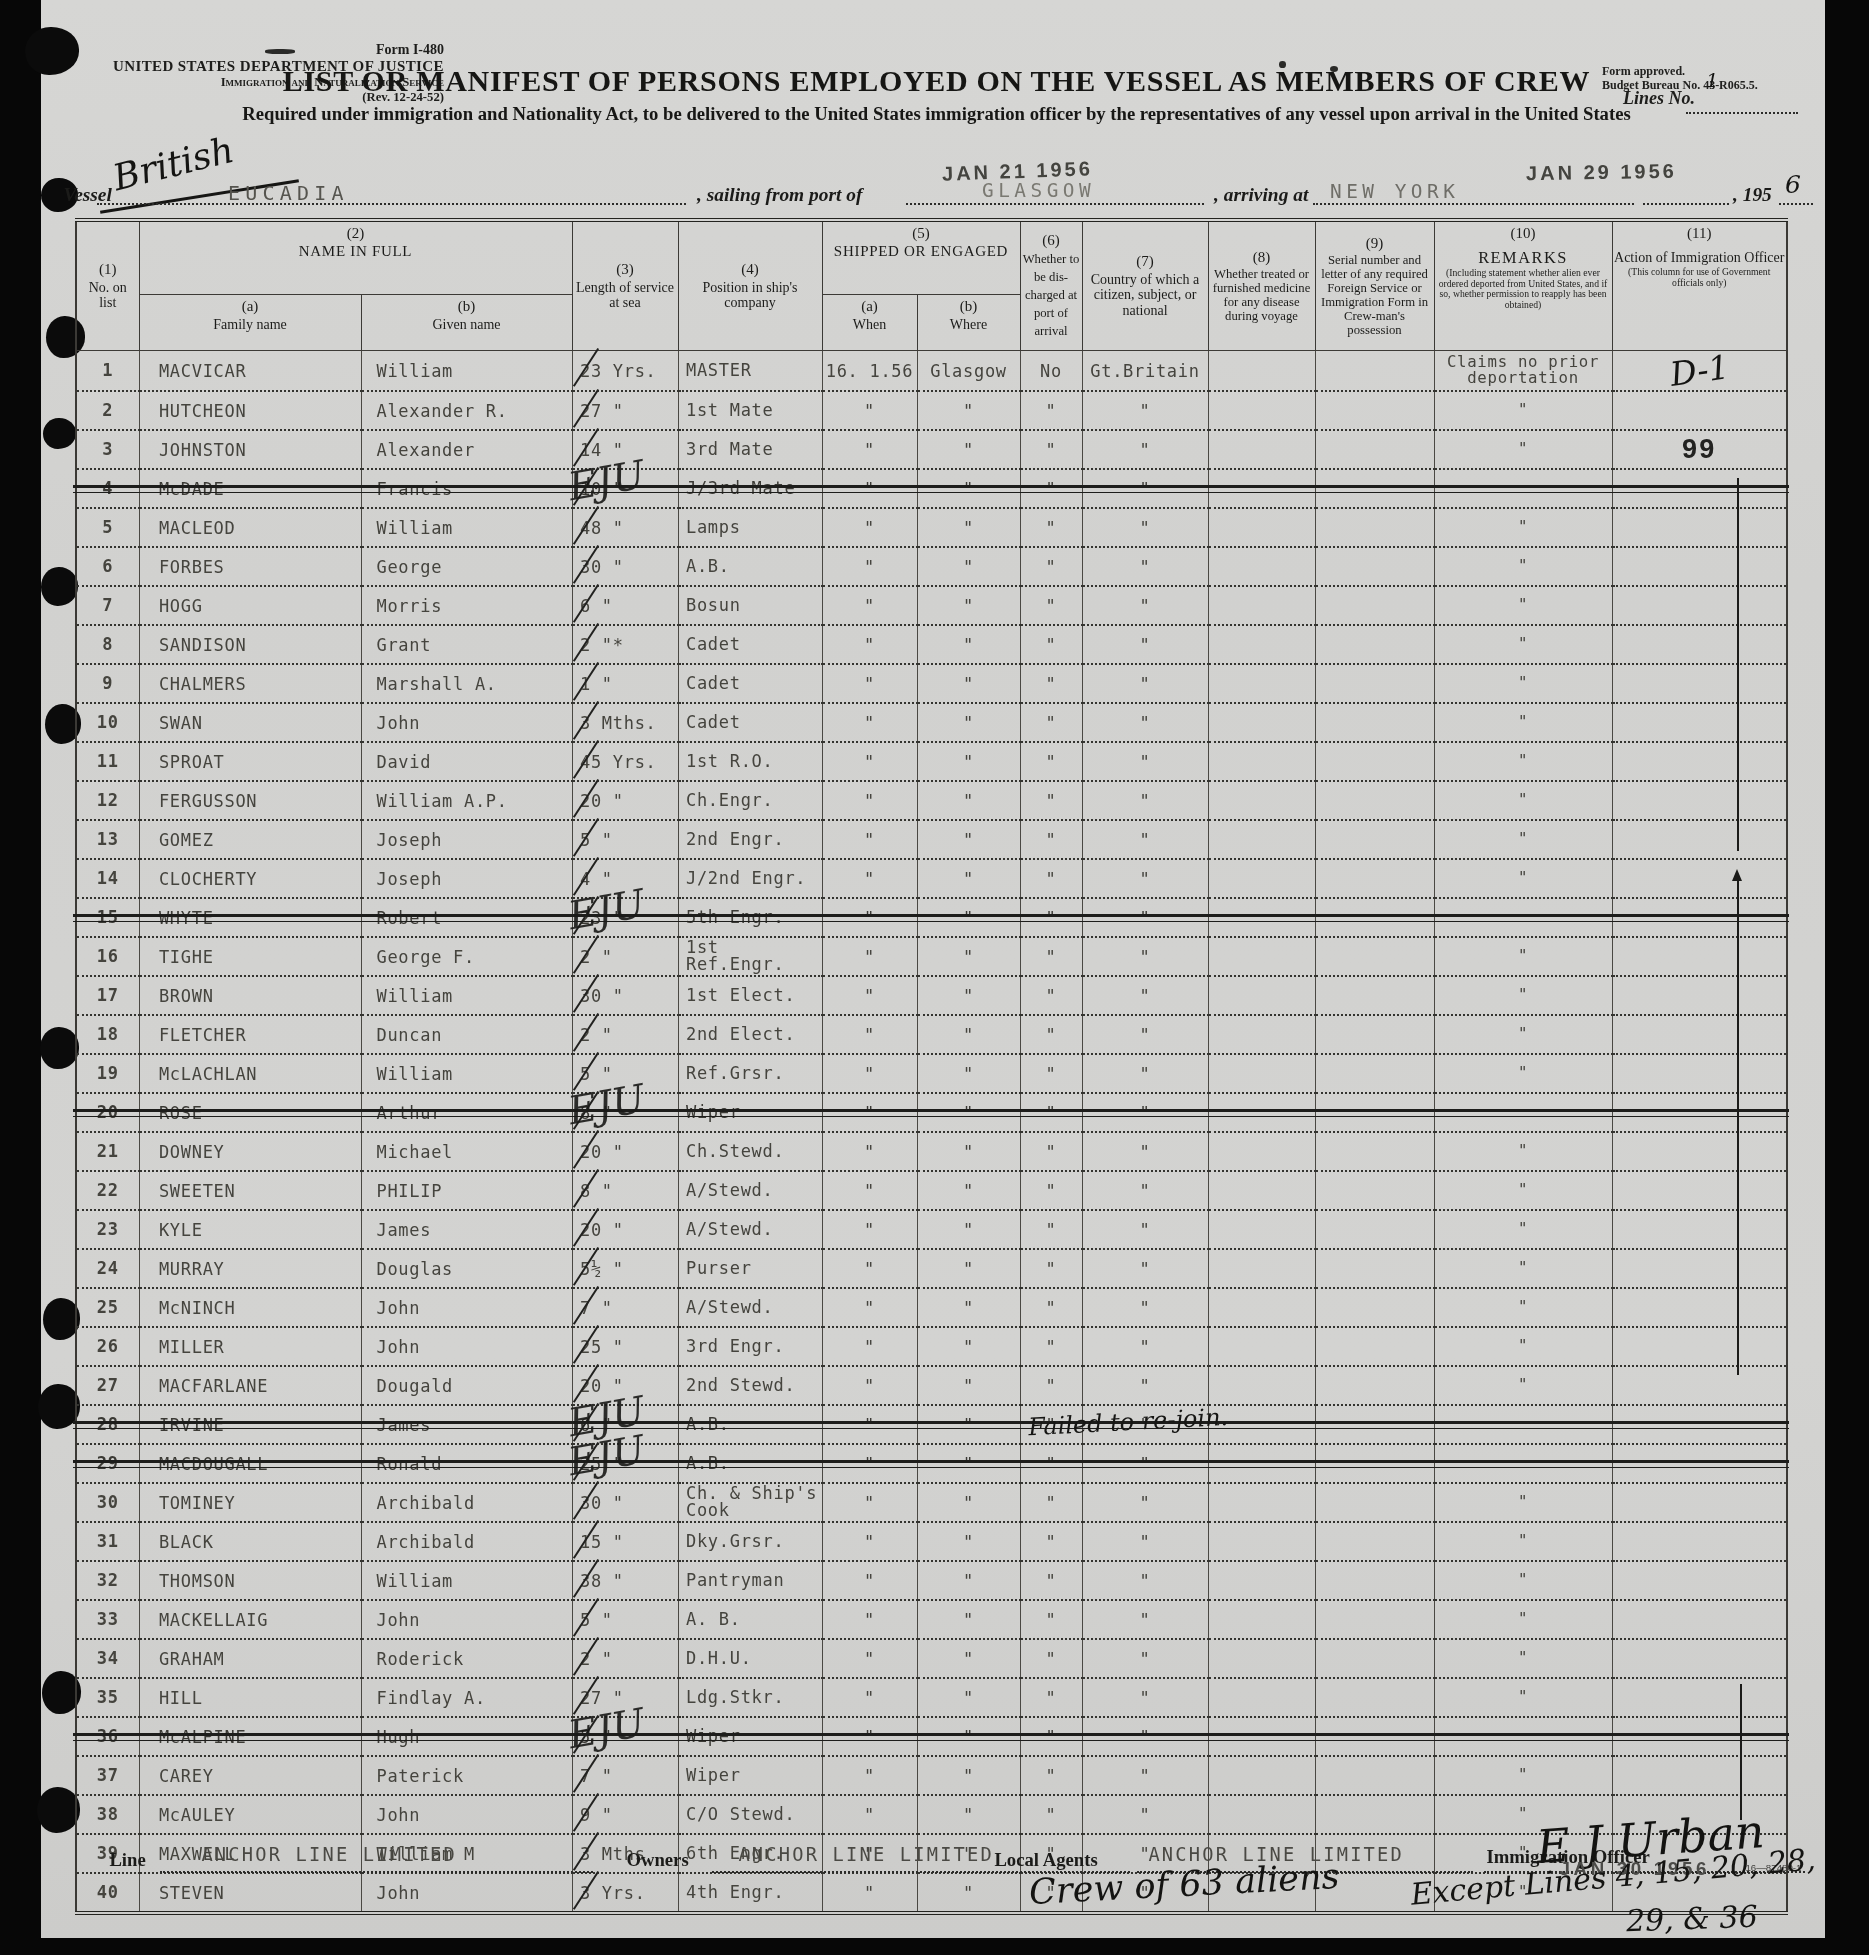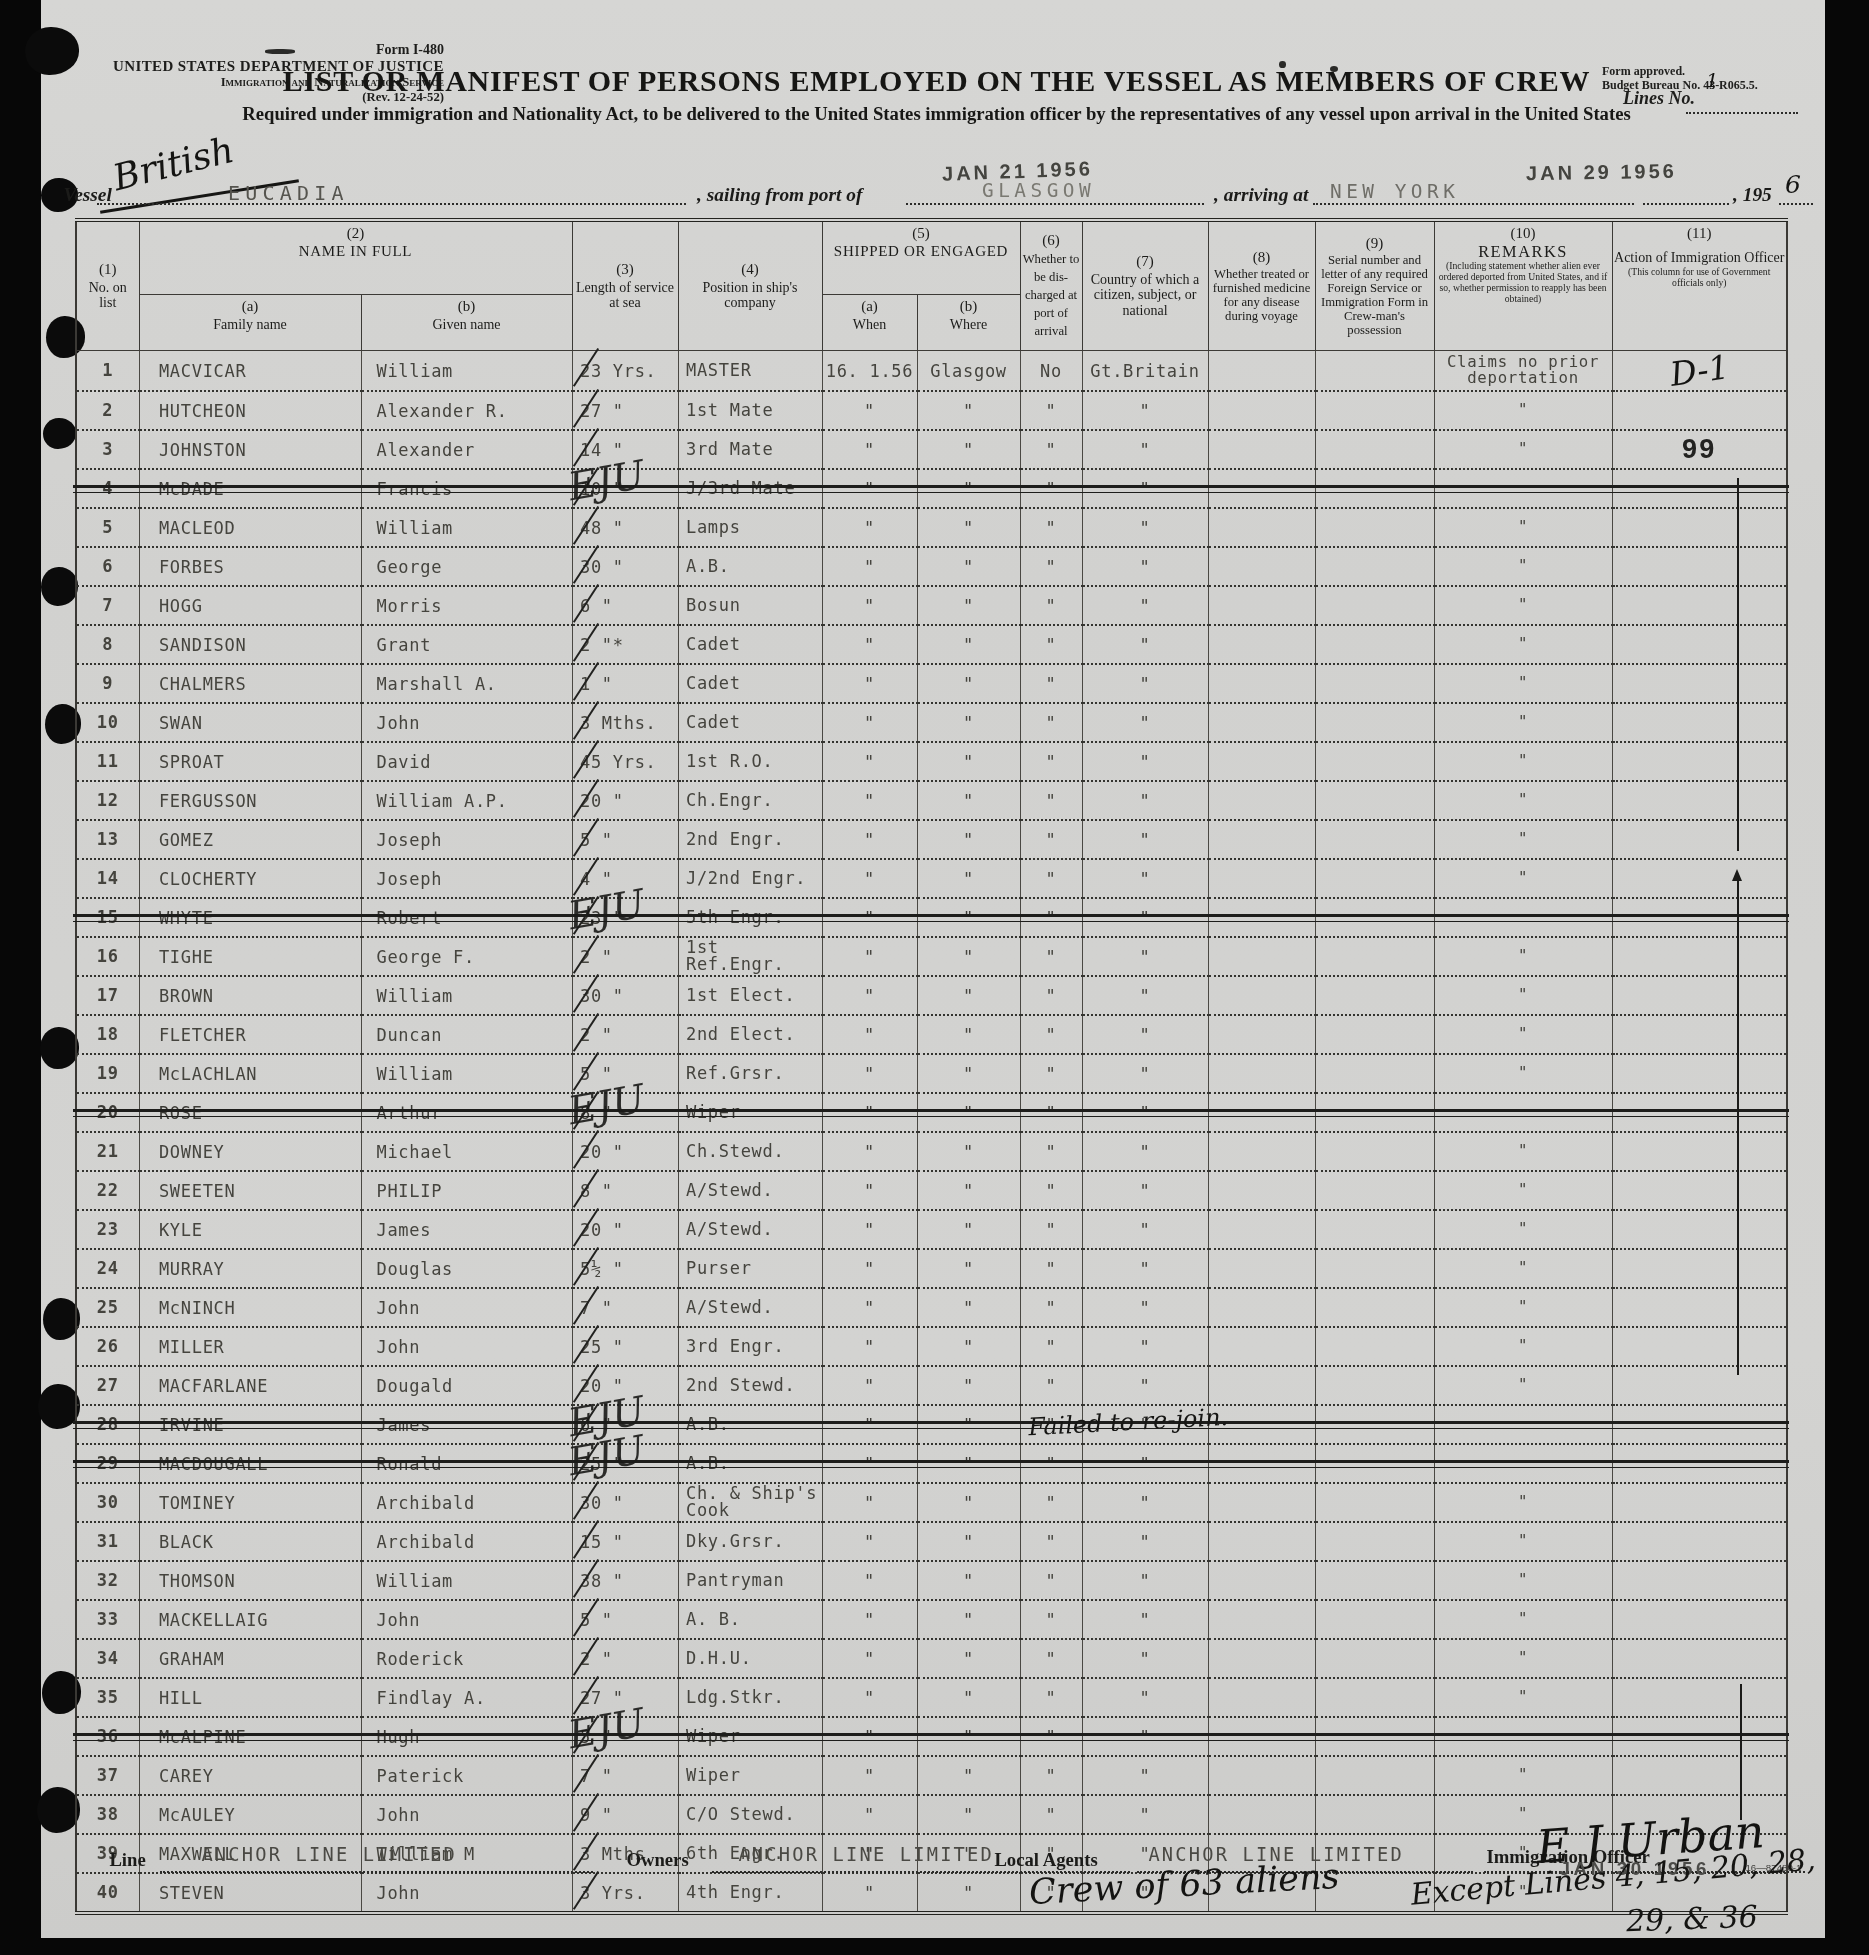--- a/index.html
+++ b/index.html
@@ -60,21 +60,21 @@
     font-weight:normal;color:#1c1c1a;position:relative;
   }
   .manifest td{
     border-left:1.5px solid #4a4843;border-right:1.5px solid #4a4843;
     border-bottom:2.2px dotted #33332f;height:37px;position:relative;
     padding:0 3px;vertical-align:middle;overflow:visible;
   }
   .colnum{display:block;text-align:center;font-size:15px;margin-bottom:1.5px;}
   .collabel{display:block;text-align:center;font-size:14px;line-height:15.7px;}
   .collabel.caps{font-size:15px;letter-spacing:0.7px;}
-  .collabel.remarks-t{font-size:16.4px;letter-spacing:1.5px;margin-top:1px;}
+  .collabel.remarks-t{font-size:16.4px;letter-spacing:1.5px;margin-top:8px;}
   .smallnote{display:block;text-align:center;font-size:9.7px;line-height:10.8px;margin-top:2.2px;color:#242422;}
   .hrow1 th{height:66px;}
   .hrow2 th{height:49px;}
   th.mid{vertical-align:middle;}
 
   td .cellv{font-family:"DejaVu Sans Mono",monospace;font-size:17px;color:#45443e;letter-spacing:0.7px;display:inline-block;}
   td.c-no{text-align:center;font-weight:bold;font-size:18px;color:#1c1c1a;font-family:"Liberation Serif",serif;}
   td.c-family{padding-left:19.4px;}
   td.c-given{padding-left:15px;}
   td.c-len{padding-left:7.5px;}

